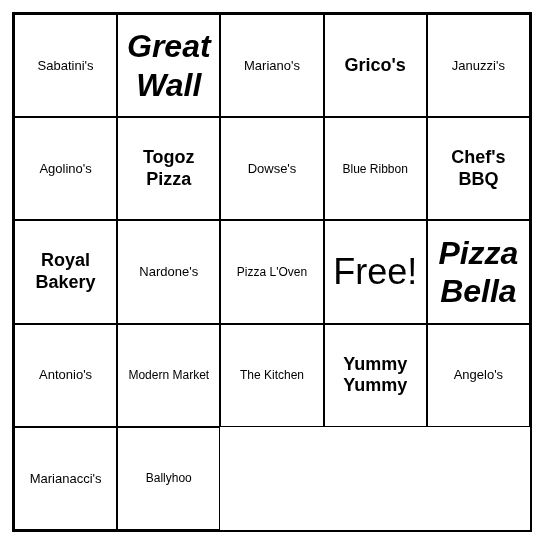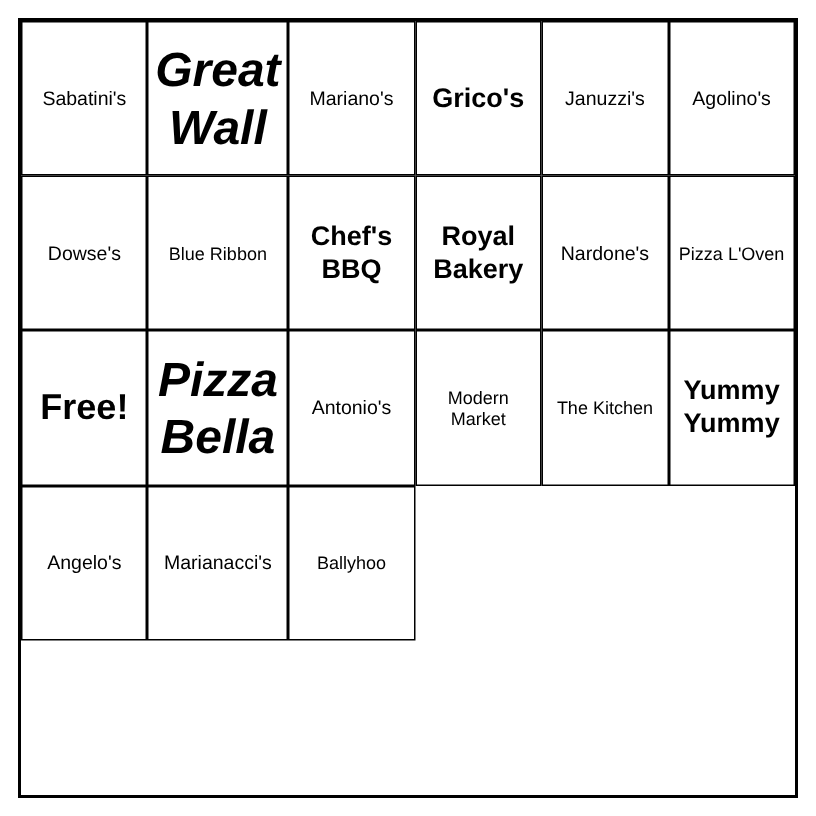--- a/index.html
+++ b/index.html
@@ -16,21 +16,21 @@
       align-items: center;
       justify-content: center;
       font-family: Arial, sans-serif;
     }
 
     .bingo-board {
       width: 520px;
       height: 520px;
       border: 2px solid #000;
       display: grid;
-      grid-template-columns: repeat(6, 1fr);
+      grid-template-columns: repeat(5, 1fr);
       grid-template-rows: repeat(5, 1fr);
     }
 
     .bingo-cell {
       border: 1px solid #000;
       display: flex;
       align-items: center;
       justify-content: center;
       text-align: center;
       padding: 4px;
@@ -54,22 +54,22 @@
       font-weight: bold;
     }
 
     .text-xlarge {
       font-size: 32px;
       font-weight: bold;
       font-style: italic;
     }
 
     .free-cell {
-      font-size: 24px;
-      font-weight: bold;
+      font-size: 36px;
+      font-weight: normal;
     }
   </style>
 </head>
 <body>
 
 <div class="bingo-board">
 <div class="bingo-cell">
       <span class="text-small">Sabatini's</span>
     </div>
     <div class="bingo-cell">
@@ -79,20 +79,23 @@
       <span class="text-small">Mariano's</span>
     </div>
     <div class="bingo-cell">
       <span class="text-large">Grico's</span>
     </div>
     <div class="bingo-cell">
       <span class="text-small">Januzzi's</span>
     </div>
     <div class="bingo-cell">
       <span class="text-small">Agolino's</span>
+    </div>
+    <div class="bingo-cell">
+      <span class="text-large">Togoz Pizza</span>
     </div>
     <div class="bingo-cell">
       <span class="text-small">Dowse's</span>
     </div>
     <div class="bingo-cell">
       <span class="text-medium">Blue Ribbon</span>
     </div>
     <div class="bingo-cell">
       <span class="text-large">Chef's BBQ</span>
     </div>

